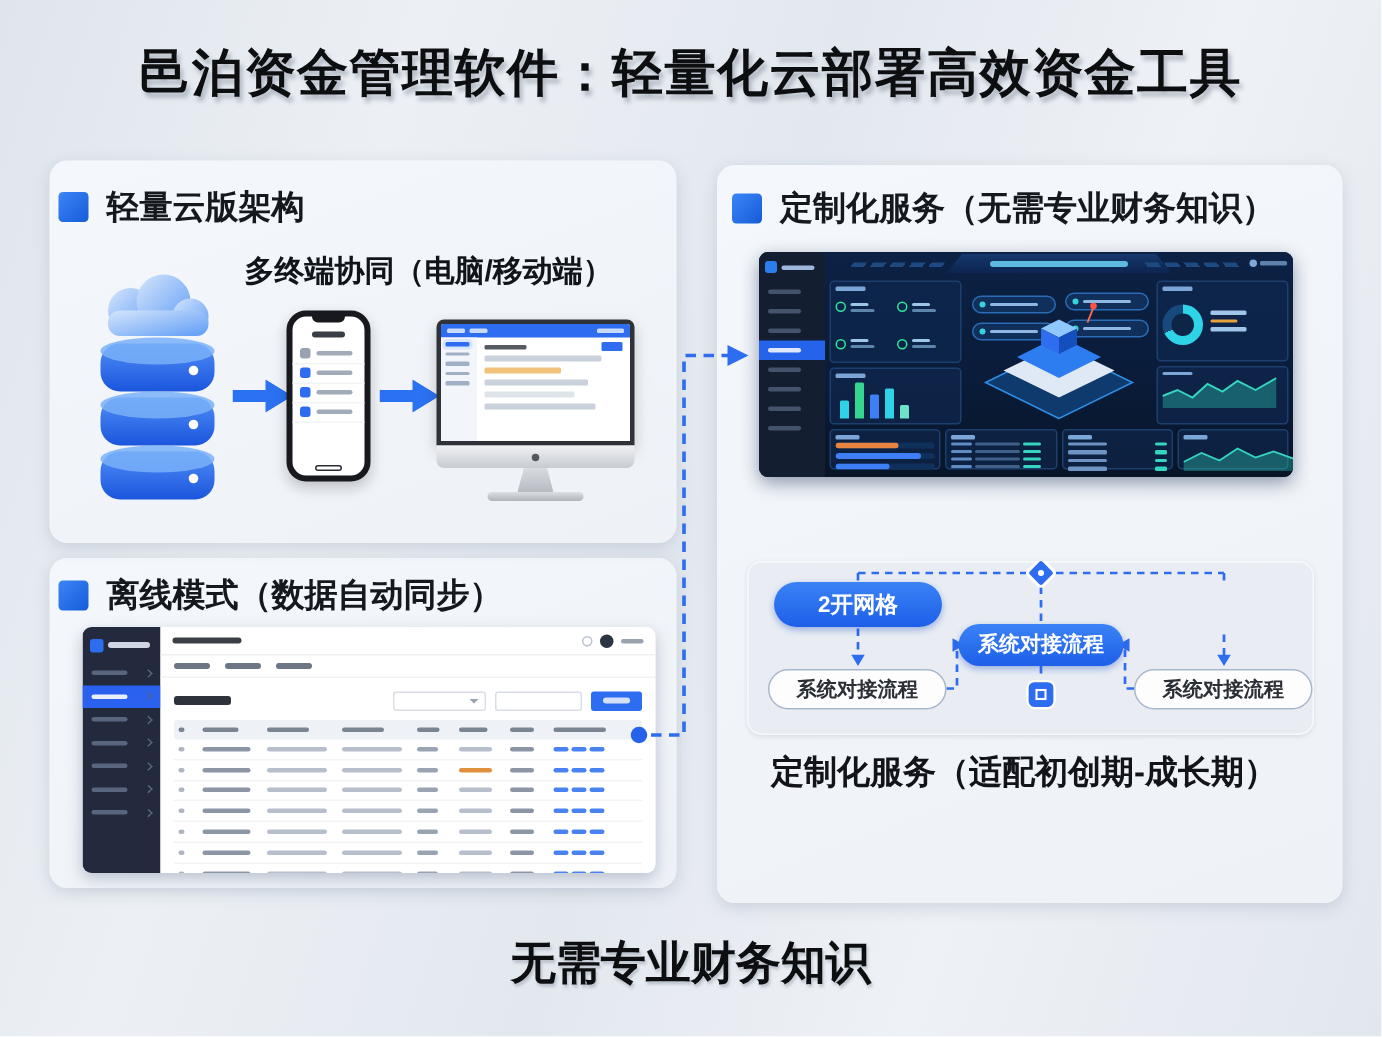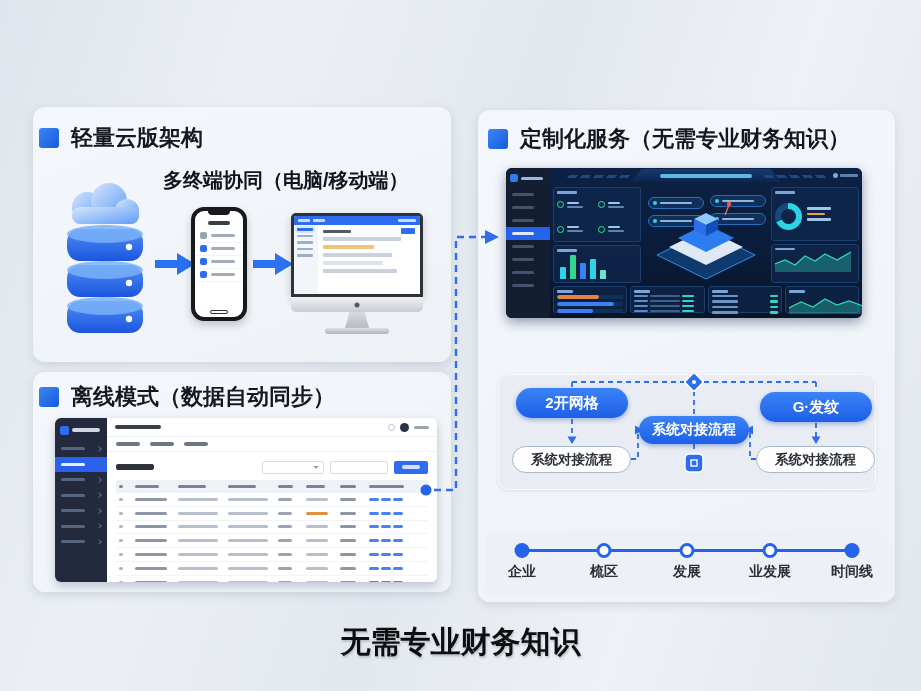--- a/index.html
+++ b/index.html
@@ -201,20 +201,21 @@
   .tl-label { position:absolute; top:33px; left:0; transform:translateX(-50%); font-size:14px; font-weight:600;
     color:#2a2e35; white-space:nowrap; }
 
   #connector { position:absolute; left:0; top:0; pointer-events:none; }
 </style>
 </head>
 <body>
 
 <div class="page">
 
+  <div class="main-title">邑泊资金管理软件：轻量化云部署高效资金工具</div>
 
   <div class="card" id="panel-offline">
     <div class="hdr" id="hdr-offline">
       <span class="mk"></span>
       <span class="ht">离线模式（数据自动同步）</span>
     </div>
     <div id="table-shot">
       <div class="ts-side">
         <div class="ts-logo">
             <i></i>
@@ -823,50 +824,27 @@
           <polygon points="318,70 313.5,62.5 322.5,62.5"></polygon>
           <polygon points="145,56 137,51.5 137,60.5"></polygon>
           <polygon points="247,56 255,51.5 255,60.5"></polygon>
         </g>
         <rect x="189" y="1" width="14" height="14" rx="2.5" transform="rotate(45 196 8)" fill="#2e6cf0" stroke="#fff" stroke-width="2"></rect>
         <circle cx="196" cy="8" r="2" fill="#fff"></circle>
         <rect x="187" y="80" width="18" height="18" rx="4.5" fill="#2e6cf0" stroke="#fff" stroke-width="1.5"></rect>
         <rect x="193" y="86" width="6" height="6" fill="none" stroke="#fff" stroke-width="1.4"></rect>
       </svg>
       <div class="fp fp-blue" id="fp-tl">2开网格</div>
-      <div class="fp fp-blue" id="fp-tr">G·发纹</div>
       <div class="fp fp-blue" id="fp-c">系统对接流程</div>
       <div class="fp fp-white" id="fp-bl">系统对接流程</div>
       <div class="fp fp-white" id="fp-br">系统对接流程</div>
     </div>
 
-
-    <div id="tl-box">
-      <div class="tl-line"></div>
-      <div class="tl-item" style="left:36px">
-        <span class="tl-node"></span>
-        <span class="tl-label">企业</span>
-      </div>
-      <div class="tl-item" style="left:118px">
-        <span class="tl-node open"></span>
-        <span class="tl-label">梳区</span>
-      </div>
-      <div class="tl-item" style="left:201px">
-        <span class="tl-node open"></span>
-        <span class="tl-label">发展</span>
-      </div>
-      <div class="tl-item" style="left:284px">
-        <span class="tl-node open"></span>
-        <span class="tl-label">业发展</span>
-      </div>
-      <div class="tl-item" style="left:366px">
-        <span class="tl-node"></span>
-        <span class="tl-label">时间线</span>
-      </div>
-    </div>
+    <div class="feat-line" id="custom-line">定制化服务（适配初创期-成长期）</div>
+
   </div>
 
   <svg id="connector" width="921" height="691" viewBox="0 0 921 691">
     <circle cx="426" cy="490" r="5.5" fill="#2563eb"></circle>
     <path d="M434,490 H456 V237 H486" fill="none" stroke="#2e6cf0" stroke-width="2.4" stroke-dasharray="7,5"></path>
     <polygon points="499,237 485,230 485,244" fill="#2e6cf0"></polygon>
   </svg>
 
   <div class="footer-title">无需专业财务知识</div>
 </div>

